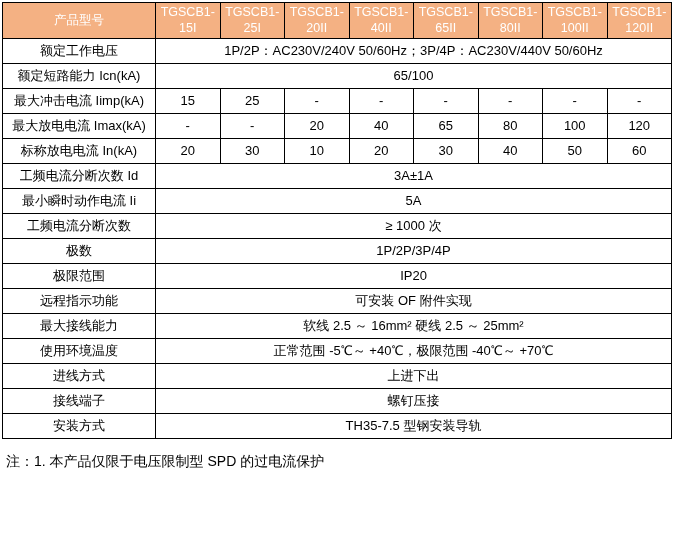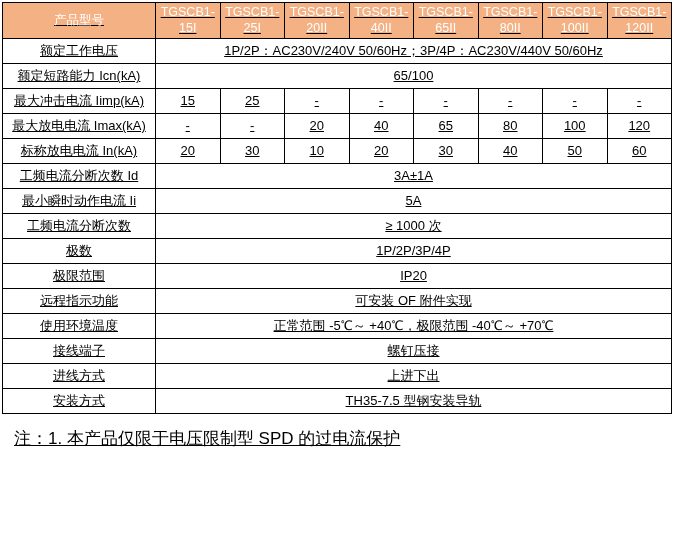--- a/index.html
+++ b/index.html
@@ -8,21 +8,20 @@
     height: 533px;
     background: #FFFFFF;
     font-family: "Liberation Sans", sans-serif;
     color: #000000;
     overflow: hidden;
   }
   .page {
     width: 673px;
     height: 533px;
     padding: 2px;
-    text-decoration: underline;
   }
   table.spec-table {
     width: 669px;
     border-collapse: collapse;
     table-layout: fixed;
   }
   table.spec-table th,
   table.spec-table td {
     border: 1px solid #000000;
     text-align: center;
@@ -41,22 +40,22 @@
   }
   table.spec-table tbody td {
     height: 25px;
     background: #FFFFFF;
   }
   table.spec-table td.label-cell {
     
   }
   .notes {
     margin-top: 11px;
-    margin-left: 12px;
-    font-size: 17px;
+    margin-left: 4px;
+    font-size: 14px;
     line-height: 1.65;
   }
 </style>
 </head>
 <body>
 
 <div class="page">
 
   <table class="spec-table">
     <colgroup>
@@ -143,30 +142,34 @@
         </tr>
         <tr>
           <td class="label-cell">极限范围</td>
           <td colspan="8">IP20</td>
         </tr>
         <tr>
           <td class="label-cell">远程指示功能</td>
           <td colspan="8">可安装 OF 附件实现</td>
         </tr>
         <tr>
+          <td class="label-cell">最大接线能力</td>
+          <td colspan="8">软线 2.5 ～ 16mm² 硬线 2.5 ～ 25mm²</td>
+        </tr>
+        <tr>
           <td class="label-cell">使用环境温度</td>
           <td colspan="8">正常范围 -5℃～ +40℃，极限范围 -40℃～ +70℃</td>
         </tr>
         <tr>
+          <td class="label-cell">进线方式</td>
+          <td colspan="8">上进下出</td>
+        </tr>
+        <tr>
           <td class="label-cell">接线端子</td>
           <td colspan="8">螺钉压接</td>
-        </tr>
-        <tr>
-          <td class="label-cell">进线方式</td>
-          <td colspan="8">上进下出</td>
         </tr>
         <tr>
           <td class="label-cell">安装方式</td>
           <td colspan="8">TH35-7.5 型钢安装导轨</td>
         </tr>
       </tbody>
   </table>
 
   <div class="notes">
     <div class="note-line-1">注：1. 本产品仅限于电压限制型 SPD 的过电流保护</div>

